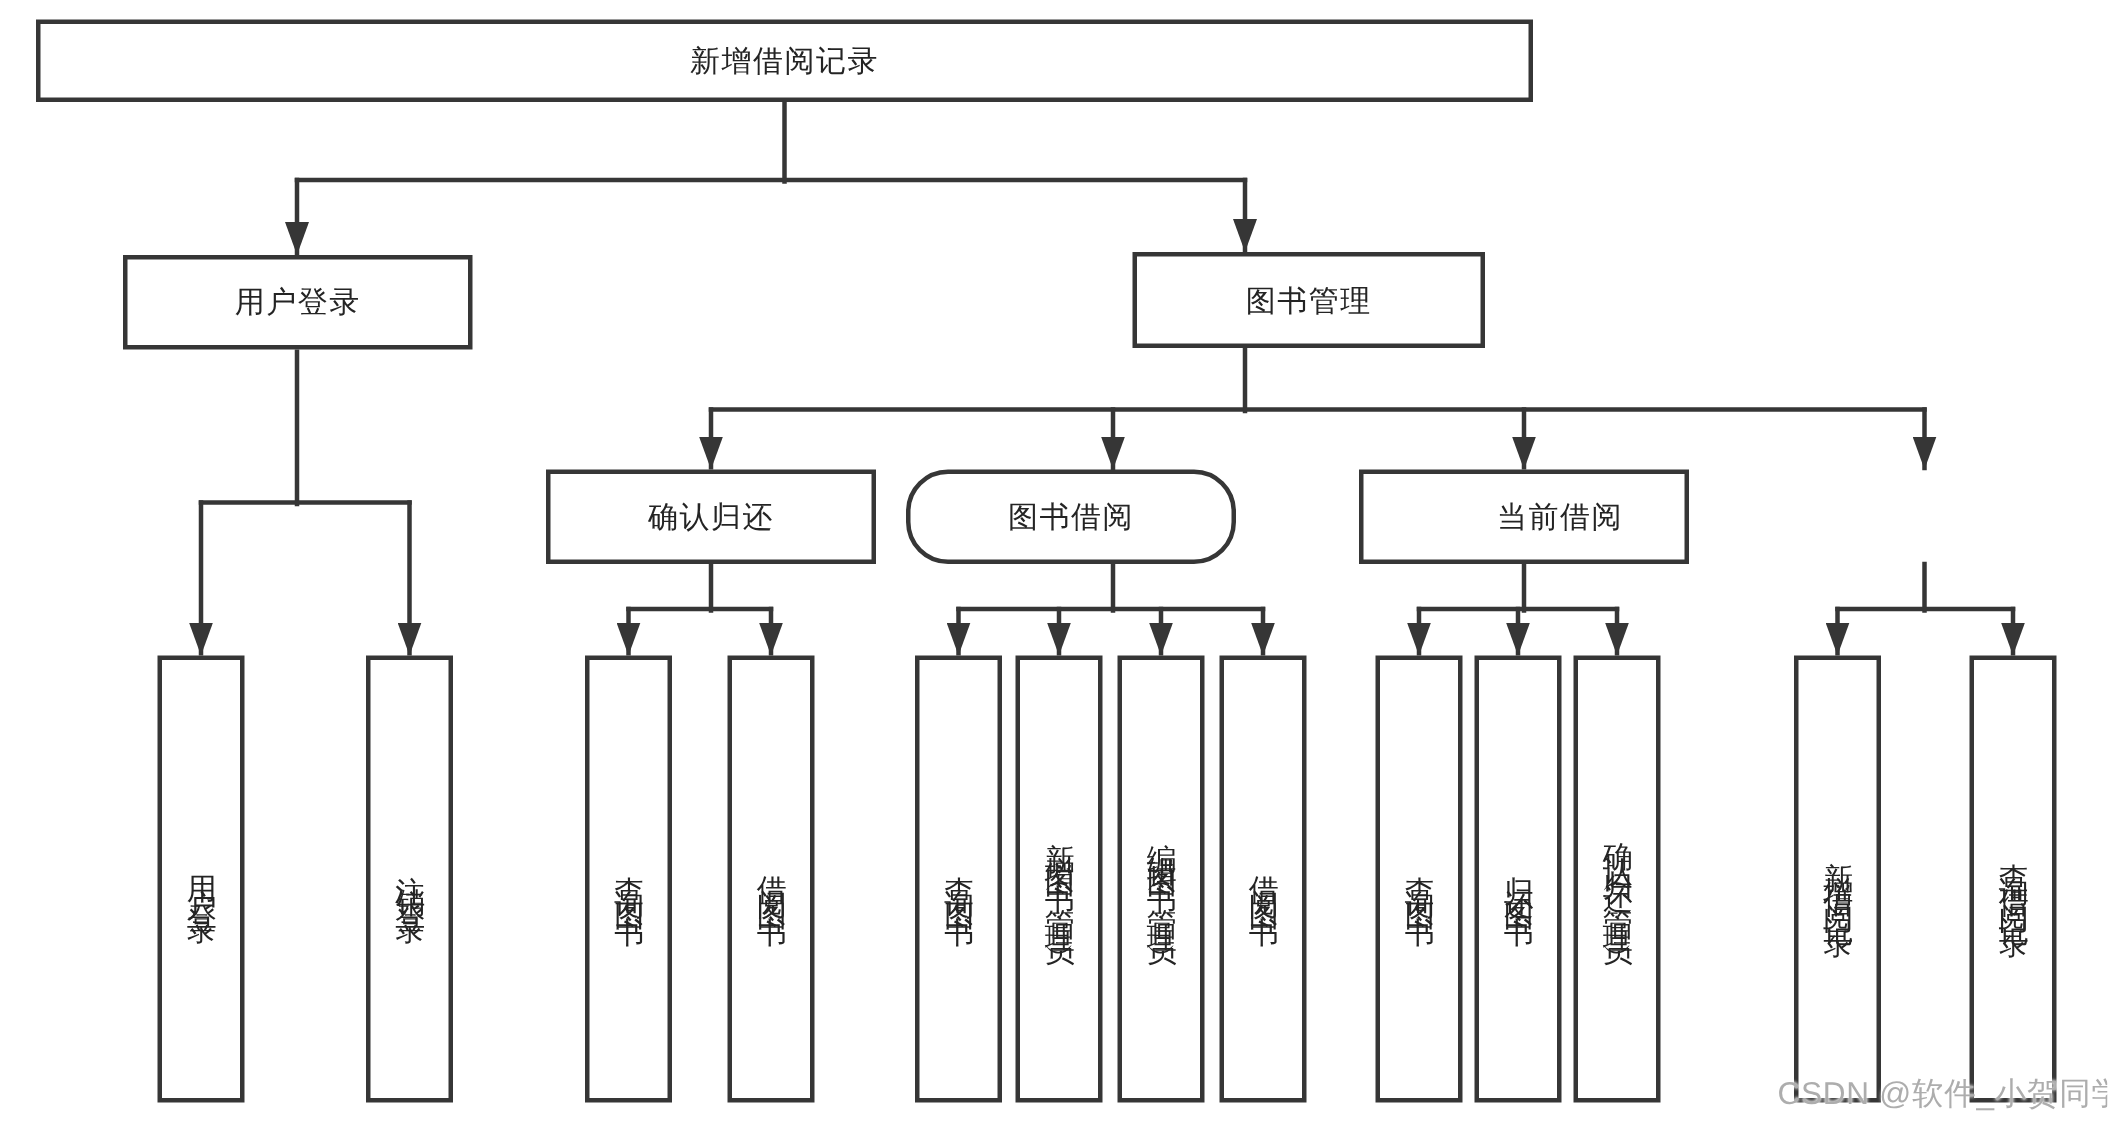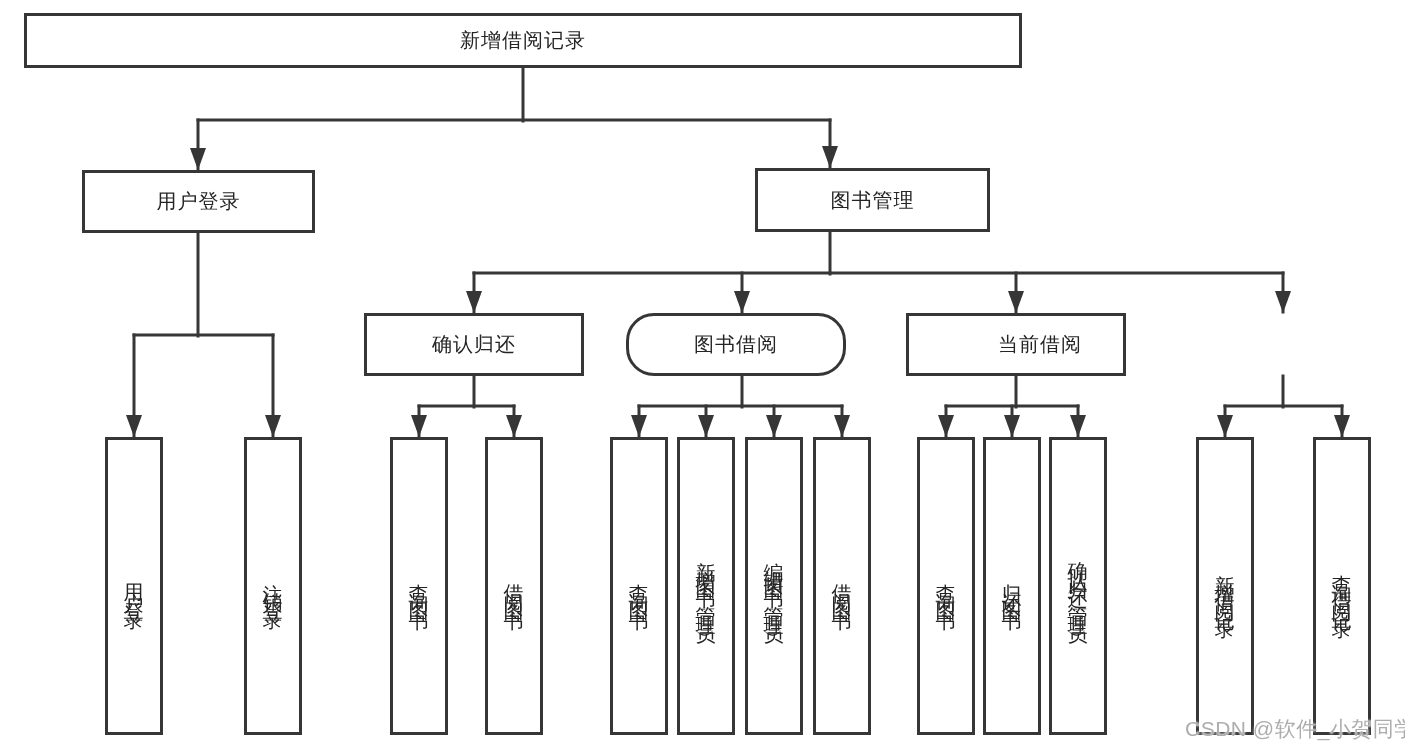--- a/index.html
+++ b/index.html
@@ -22,21 +22,21 @@
     text-align:center;
   }
   
   #n-root{left:24px;top:13px;width:998px;height:55px;}
   
   #n-l2-0{left:82px;top:170px;width:233px;height:63px;}
   #n-l2-1{left:712px;top:168px;width:235px;height:64px;margin-left:43px;}
   
   .l3{top:313px;width:220px;height:63px;}
   #n-l3-0{left:364px;}
-  #n-l3-1{left:626px;border-radius:28px;}
+  #n-l3-1{left:604px;border-radius:28px;}
   #n-l3-2{left:906px;padding-left:48px;}
   #n-l3-3{left:1173px;}
   
   .leaf{
     top:437px;width:58px;height:298px;
     writing-mode:vertical-rl;
     text-orientation:mixed;
     letter-spacing:9px;
     font-size:20px;
     line-height:52px;

